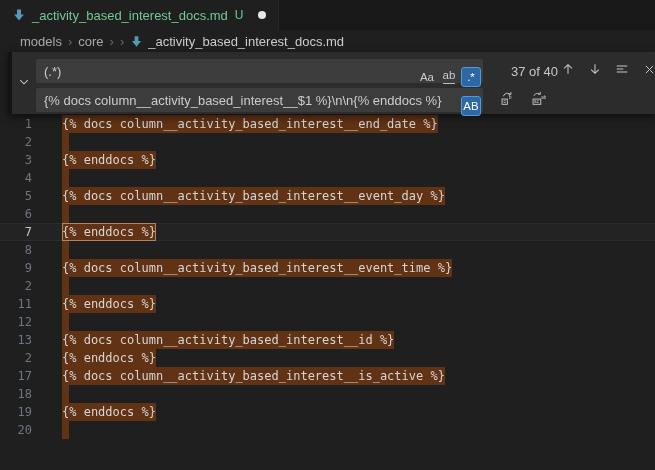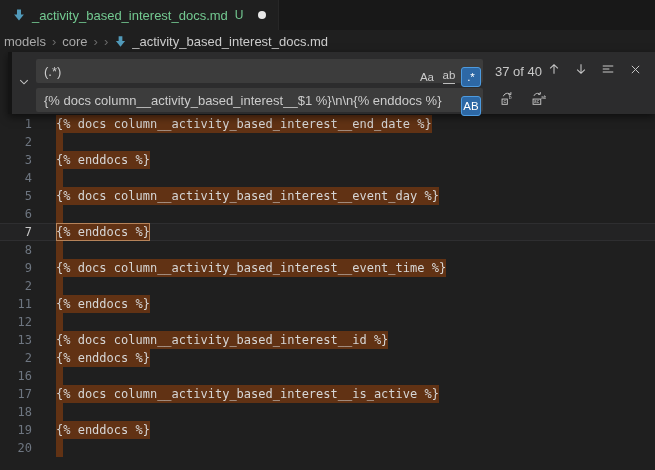--- a/index.html
+++ b/index.html
@@ -9,21 +9,21 @@
     font-family:"Liberation Sans",sans-serif;
     -webkit-font-smoothing:antialiased;
   }
   
   .tabbar{height:30px;background:#181818;display:flex;align-items:stretch;}
   .tab{display:flex;align-items:center;gap:6px;padding:0 12px;background:#1f1f1f;border-right:1px solid #272727;cursor:pointer;}
   .tab-name{font-size:13px;color:var(--git-green,#73c991);white-space:nowrap;}
   .tab-badge{font-size:12px;color:var(--git-green,#73c991);margin-left:1px;}
   .dot{width:8px;height:8px;border-radius:50%;background:#e8e8e8;margin-left:8px;}
   
-  .breadcrumb{height:22px;display:flex;align-items:center;padding-left:4px;gap:6px;font-size:13px;color:#a9a9a9;background:#1f1f1f;}
+  .breadcrumb{height:22px;display:flex;align-items:center;padding-left:20px;gap:6px;font-size:13px;color:#a9a9a9;background:#1f1f1f;}
   .bc-item{cursor:pointer;white-space:nowrap;}
   .bc-sep{color:#6b6b6b;font-size:13px;}
   .bc-file{display:flex;align-items:center;gap:5px;color:#cccccc;cursor:pointer;}
   .file-icon{color:var(--file-icon-blue,#519aba);display:flex;}
   
   .findwidget{
     position:absolute;top:52px;left:8px;right:0;height:62px;
     background:#2c2c2d;border-left:4px solid #141414;
     box-shadow:0 3px 8px rgba(0,0,0,.55);
     display:flex;z-index:5;
@@ -38,34 +38,34 @@
   }
   .ftext{flex:1;min-width:0;font-size:13px;color:#cccccc;white-space:pre;overflow:hidden;}
   .opt{
     min-width:20px;height:20px;box-sizing:border-box;padding:0 1px;margin-left:2px;
     border-radius:3px;border:1px solid transparent;
     display:flex;align-items:center;justify-content:center;
     font-size:11.5px;color:#cccccc;cursor:pointer;margin-top:12px;
   }
   .opt.active{background:var(--accent-blue,#2d68a5);border-color:var(--accent-blue-border,#4d9be0);color:#ffffff;}
   .uline{border-bottom:1px solid #bdbdbd;line-height:1;padding-bottom:1px;}
-  .results{font-size:13px;color:#c8c8c8;margin-left:12px;white-space:nowrap;}
+  .results{font-size:13px;color:#c8c8c8;margin-left:28px;white-space:nowrap;}
   .navs{margin-left:auto;display:flex;align-items:center;gap:7px;padding-right:10px;}
   .navbtn{width:20px;height:20px;display:flex;align-items:center;justify-content:center;color:#c8c8c8;border-radius:3px;cursor:pointer;}
   .ricons{display:flex;align-items:center;gap:11px;margin-left:14px;color:#c8c8c8;}
   
   .editor{
     position:absolute;top:115px;left:0;right:0;bottom:0;
     font-family:"DejaVu Sans Mono","Liberation Mono",monospace;font-size:12px;
   }
   .line{position:relative;height:18px;line-height:18px;}
   .line.current{background:#232324;box-shadow:inset 0 1px 0 #2e2e30,inset 0 -1px 0 #2e2e30;}
   .ln{position:absolute;left:0;top:0;width:32px;text-align:right;color:#6e7681;user-select:none;}
   .line.current .ln{color:#c6c6c6;}
-  .code{position:absolute;left:56px;top:0;white-space:pre;color:#d4d4d4;}
+  .code{position:absolute;left:62px;top:0;white-space:pre;color:#d4d4d4;}
   .match{display:inline-block;height:18px;background:var(--match-bg,#613214);color:#d6d6d6;}
   .match.empty{width:7px;}
   .match.curmatch{outline:1px solid var(--cur-match-border,#b5835a);outline-offset:-1px;}
 </style>
 </head>
 <body style="--editor-bg: #1f1f1f; --accent-blue: #2d68a5; --accent-blue-border: #4d9be0; --match-bg: #613214; --cur-match-border: #b5835a; --git-green: #73c991; --file-icon-blue: #519aba;">
 
 <div class="tabbar">
   <div class="tab">
     <span class="file-icon">
@@ -223,24 +223,20 @@
     </div>
     <div class="line">
       <span class="ln">13</span>
       <span class="code"><span class="match">{% docs column__activity_based_interest__id %}</span></span>
     </div>
     <div class="line">
       <span class="ln">2</span>
       <span class="code"><span class="match">{% enddocs %}</span></span>
     </div>
     <div class="line">
-      <span class="ln">16</span>
-      <span class="code"><span class="match empty"></span></span>
-    </div>
-    <div class="line">
       <span class="ln">17</span>
       <span class="code"><span class="match">{% docs column__activity_based_interest__is_active %}</span></span>
     </div>
     <div class="line">
       <span class="ln">18</span>
       <span class="code"><span class="match empty"></span></span>
     </div>
     <div class="line">
       <span class="ln">19</span>
       <span class="code"><span class="match">{% enddocs %}</span></span>

